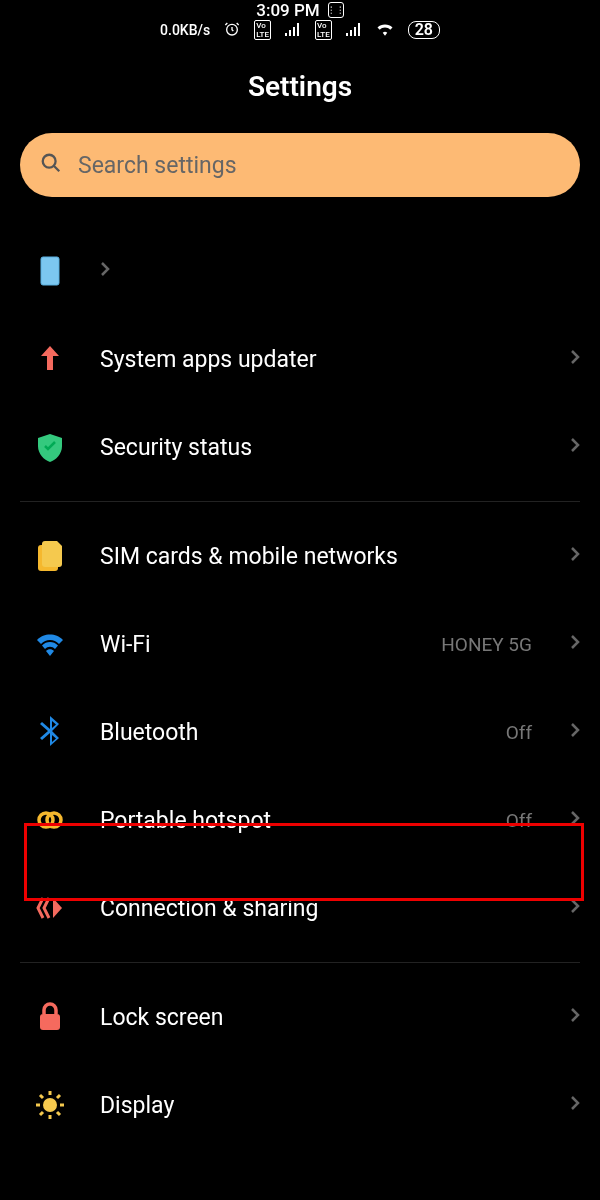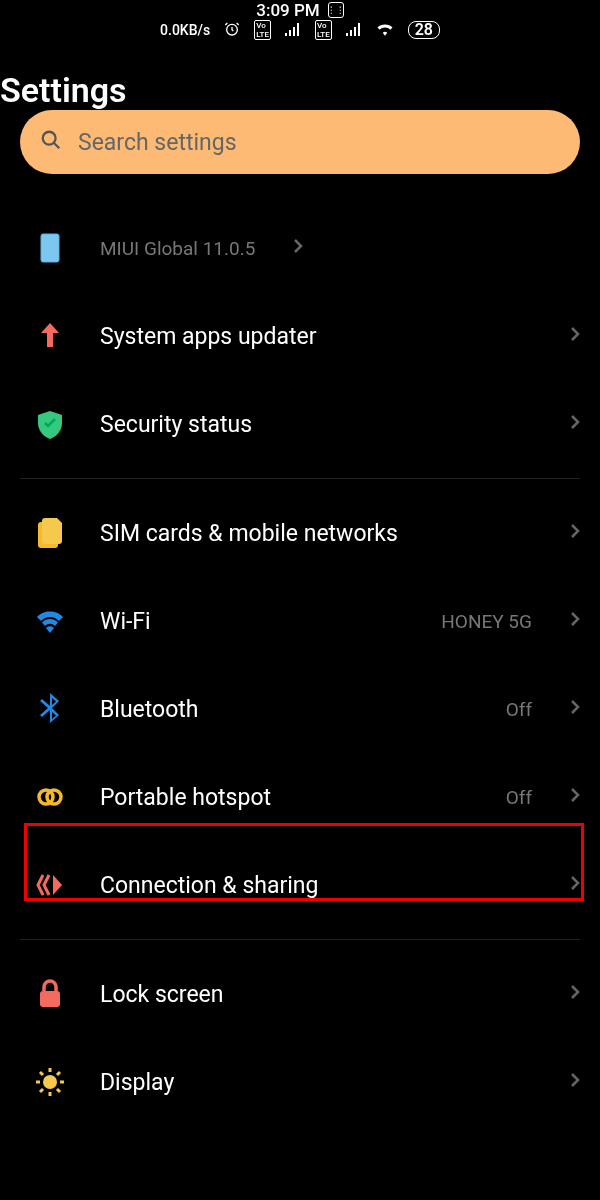--- a/index.html
+++ b/index.html
@@ -25,23 +25,25 @@
   .statusbar .right { display: flex; align-items: center; gap: 14px; font-size: 14px; }
   .battery {
     border: 1.5px solid #fff;
     border-radius: 8px;
     padding: 0 6px;
     font-size: 16px;
     font-weight: 600;
     line-height: 16px;
   }
   .title {
-    font-size: 34px;
+    text-align: center;
+    font-size: 28px;
     font-weight: 600;
     margin-top: 30px;
+    margin-bottom: 30px;
   }
   .search {
     margin: 0 20px 30px 20px;
     background: #fdba74;
     border-radius: 40px;
     height: 64px;
     display: flex;
     align-items: center;
     padding: 0 20px;
     gap: 16px;
@@ -151,21 +153,20 @@
   </span>
   <span class="placeholder">Search settings</span>
 </div>
 
 <div class="row">
   <span class="icon">
     <svg width="24" height="30">
         <rect x="3" y="1" width="18" height="28" rx="2" fill="#7cc7f0" stroke="#5ab0e0" stroke-width="1"></rect>
       </svg>
   </span>
-  <span class="value">MIUI Global 11.0.5</span>
   <span class="chevron"><svg width="10" height="16" viewBox="0 0 10 16" fill="none" stroke="#666" stroke-width="2.5">
         <path d="M2 2l6 6-6 6"></path>
       </svg></span>
 </div>
 
 <div class="row">
   <span class="icon">
     <svg width="26" height="30" viewBox="0 0 26 30">
         <path d="M13 2 L22 12 L16 12 L16 26 L10 26 L10 12 L4 12 Z" fill="#f56a5e"></path>
       </svg>

